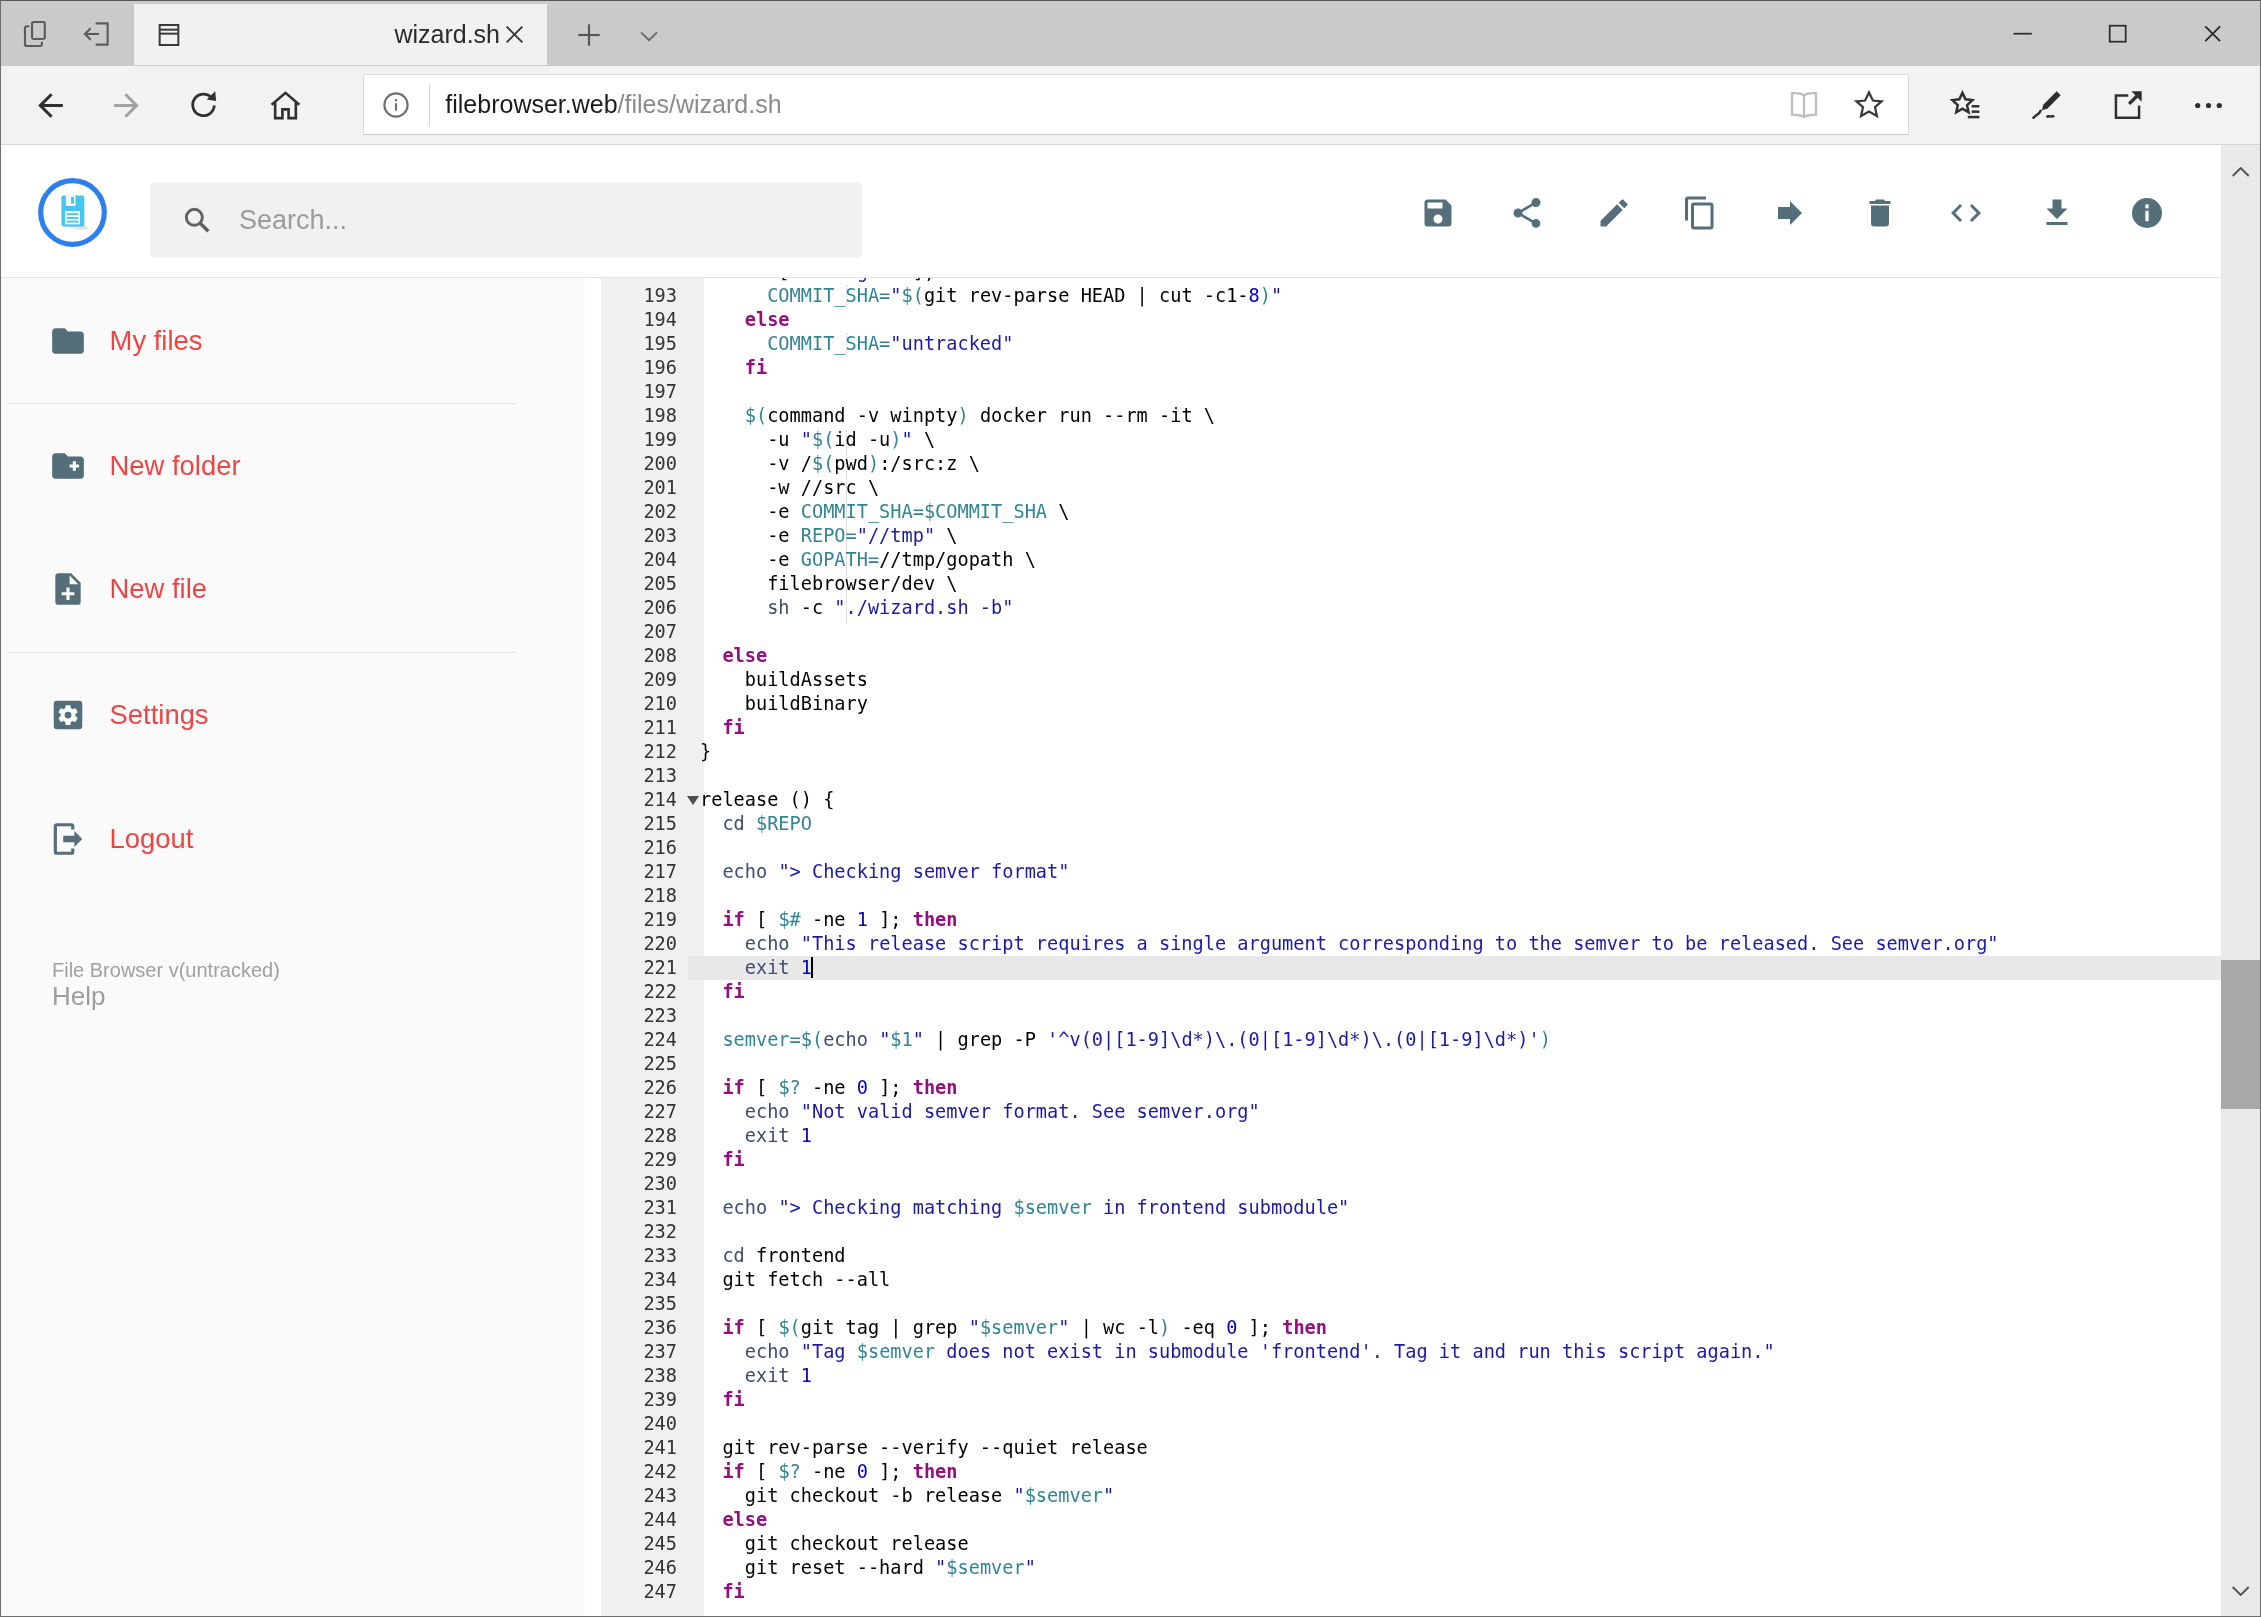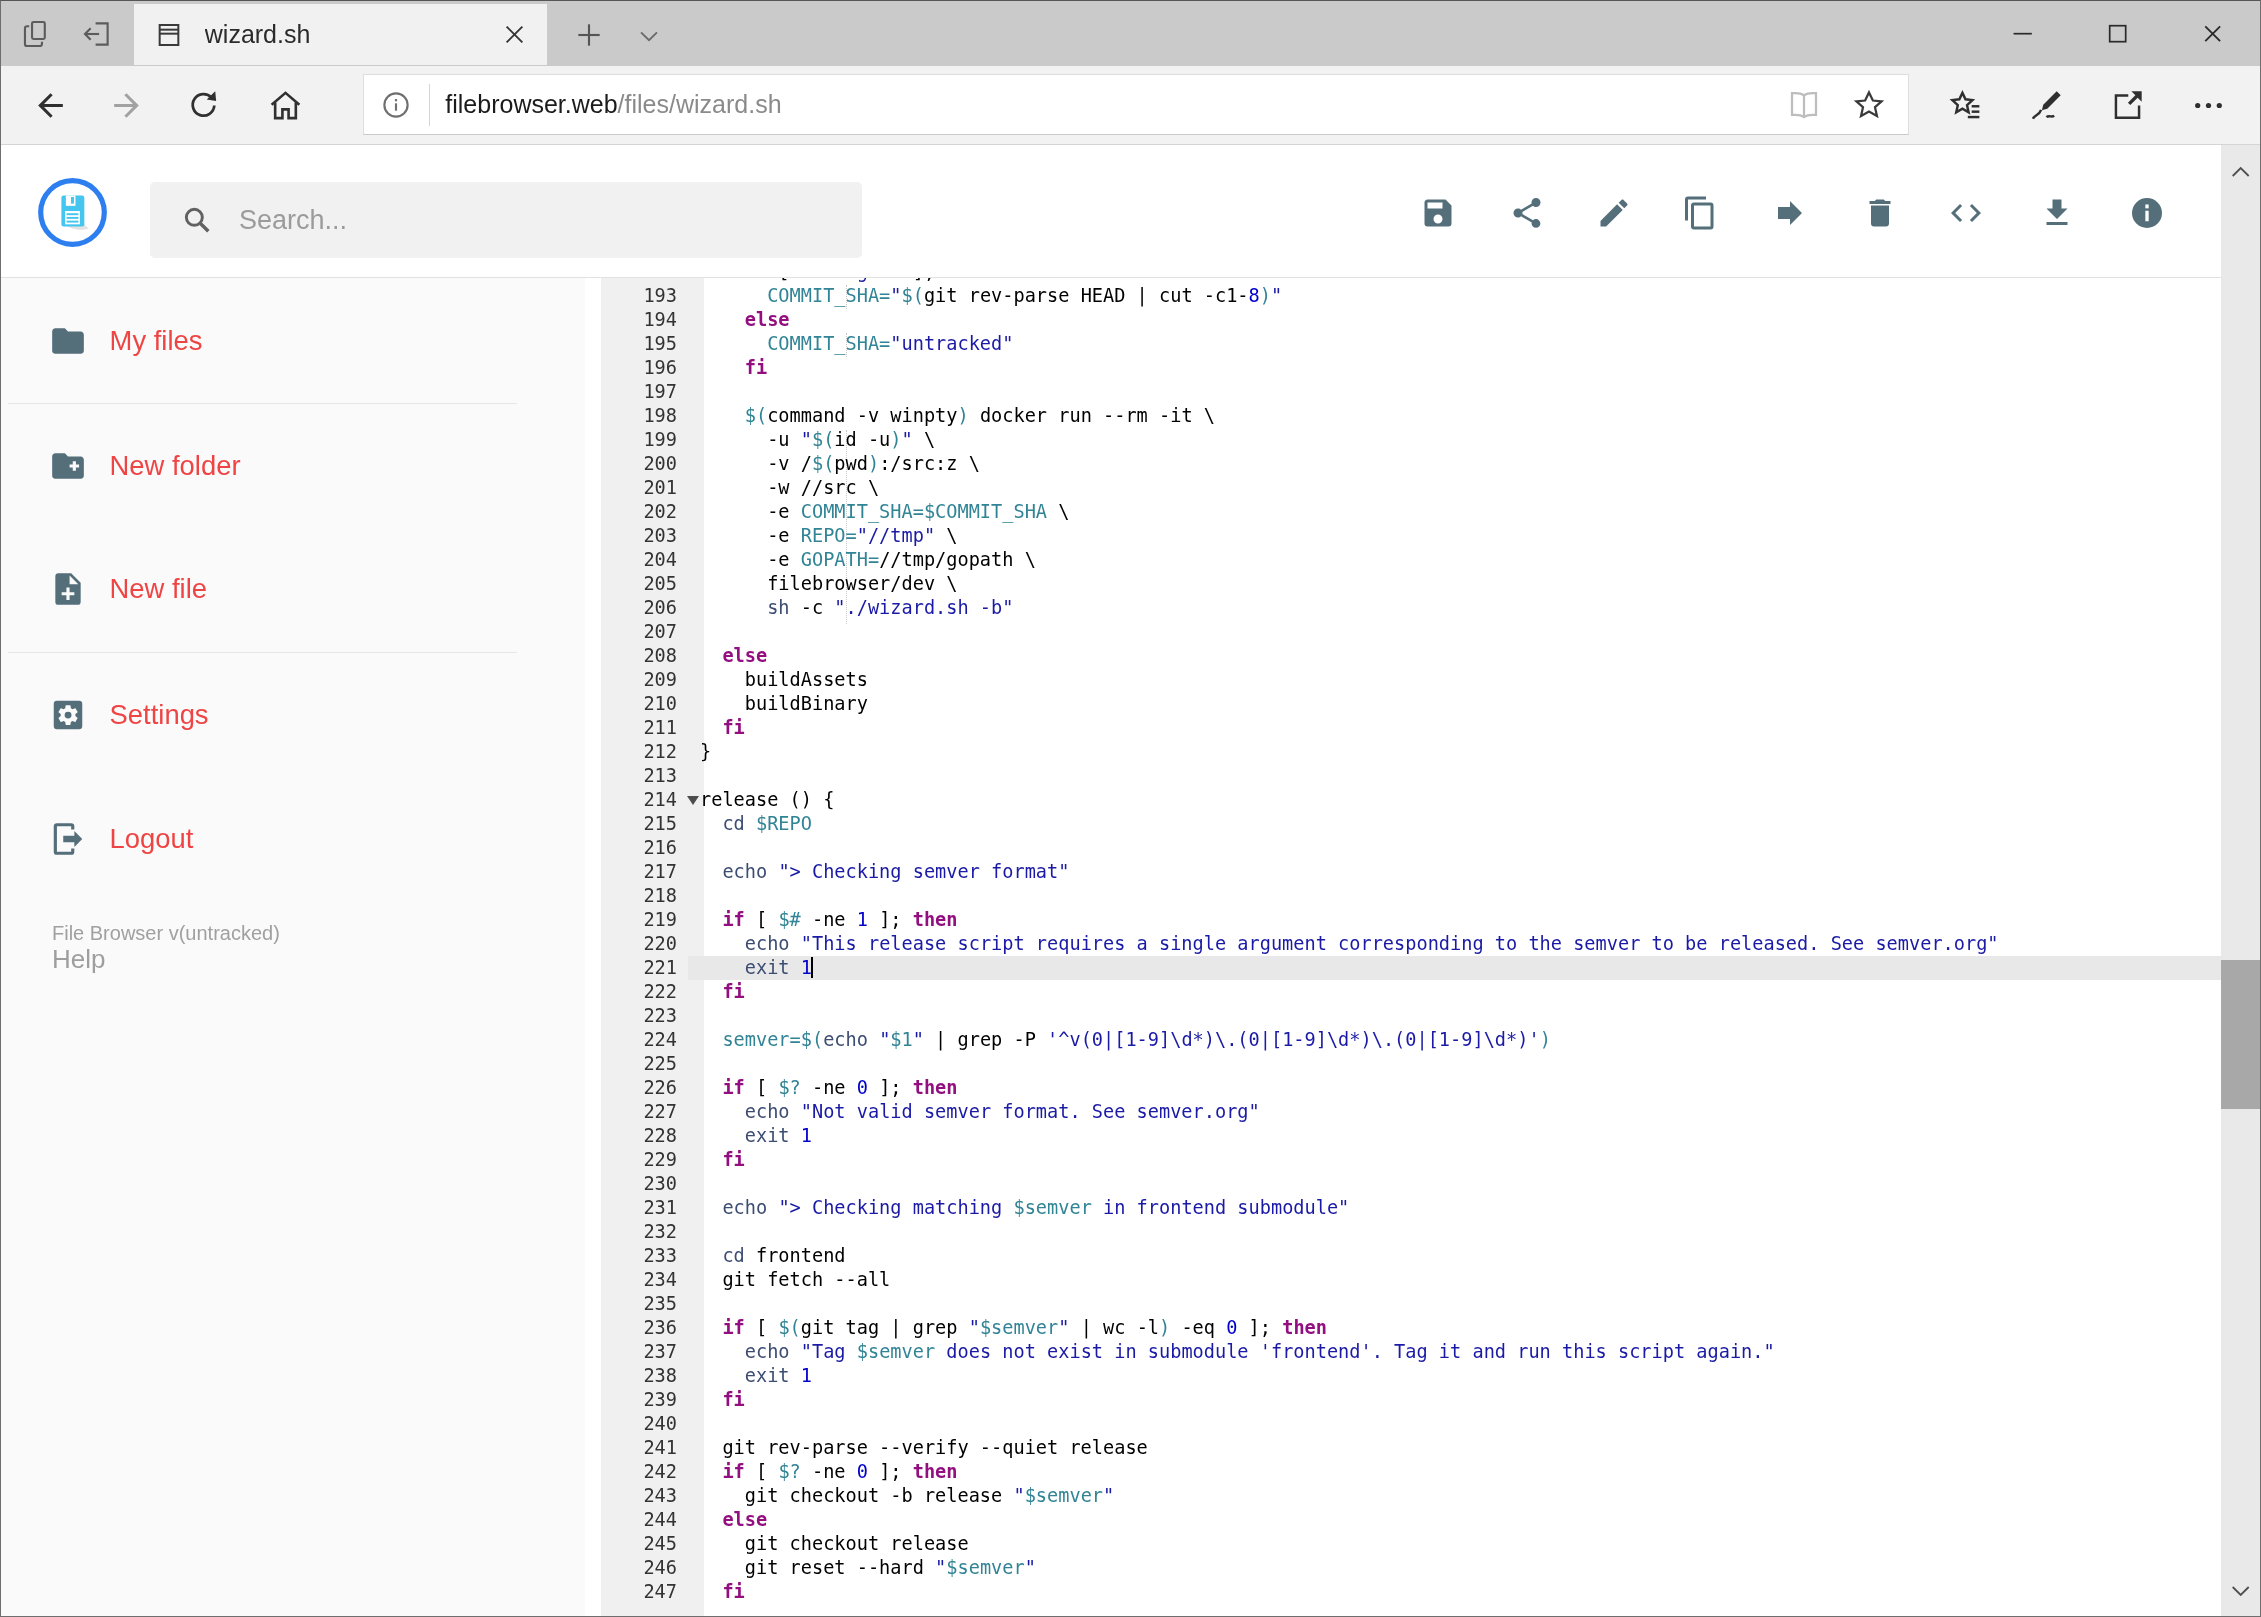--- a/index.html
+++ b/index.html
@@ -5,21 +5,21 @@
   html,body{margin:0;padding:0;}
   body{
     width:2261px;height:1617px;position:relative;overflow:hidden;
     font-family:"Liberation Sans", sans-serif;background:#fff;
     box-sizing:border-box;border:1.6px solid #6e6e6e;border-top:1.6px solid #565656;
   }
   *{box-sizing:border-box;}
   .ic svg{display:block;width:100%;height:100%;}
 
   
-  .titlebar{position:absolute;left:0;top:0;right:0;height:65px;background:#cacaca;}
+  .titlebar{position:absolute;left:0;top:0;right:0;height:65px;background:#cacaca;text-align:right;}
   .tb-icon{position:absolute;top:16px;width:34px;height:34px;color:#5c5c5c;}
   .tab{position:absolute;left:133px;top:3.2px;width:413px;height:61px;background:#f1f1f1;display:flex;align-items:center;}
   .tab-doc{width:32px;height:32px;color:#3a3a3a;margin-left:19.4px;}
   .tab-title{font-size:25px;color:#2b2b2b;margin-left:19.4px;flex:1;white-space:nowrap;overflow:hidden;}
   .tab-close{width:29px;height:29px;color:#333;margin-right:18px;flex:none;}
   .newtab{position:absolute;left:570px;top:18px;width:36px;height:32px;color:#555;}
   .tablist{position:absolute;left:630px;top:21px;width:36px;height:27.4px;color:#6a6a6a;}
   .wincontrols{position:absolute;right:0;top:0;height:65px;display:flex;}
   .winbtn{width:95px;height:65px;display:flex;align-items:center;justify-content:center;color:#2a2a2a;}
   .winbtn .g{width:27.4px;height:27.4px;}
@@ -46,21 +46,21 @@
   .search-icon{width:32px;height:32px;color:#616161;margin-left:31px;flex:none;}
   .search-ph{font-size:27px;color:#9b9b9b;margin-left:26px;}
   .app-toolbar{position:absolute;right:57px;top:0;height:133px;}
   .atb-btn{position:absolute;top:50px;width:36px;height:36px;color:#546E7A;}
 
   .sidebar{position:absolute;left:0;top:133px;width:584px;bottom:0;background:#fafafa;padding-top:22px;}
   .sb-item{height:81px;display:flex;align-items:center;padding-left:48px;}
   .sb-icon{width:38px;height:38px;color:#546E7A;flex:none;}
   .sb-label{font-size:27.4px;color:#ef4444;margin-left:22.6px;}
   .sb-divider{height:0.8px;background:#e6e6e6;margin:22px 68px 22px 6.5px;border:0;}
-  .sb-foot{margin-top:40px;padding-left:51px;}
+  .sb-foot{margin-top:77px;padding-left:51px;}
   .sb-version{font-size:20px;color:#a0a0a0;line-height:26px;}
   .sb-help{font-size:26px;color:#9e9e9e;line-height:26px;}
 
   
   .editor{position:absolute;left:584px;top:133px;right:39px;bottom:0;overflow:hidden;background:#fff;
           font-family:"DejaVu Sans Mono", monospace;font-size:18.6px;}
   .gutter{position:absolute;left:16px;top:0;bottom:0;width:103px;background:#F0F0F0;overflow:hidden;}
   .gutter-lines{position:absolute;top:-18px;left:0;right:0;}
   .g-row{height:24px;line-height:24px;text-align:right;padding-right:27px;color:#333;position:relative;}
   .fold{position:absolute;right:4.8px;top:8px;width:0;height:0;border-left:6.5px solid transparent;border-right:6.5px solid transparent;border-top:9px solid #4d4d4d;}

